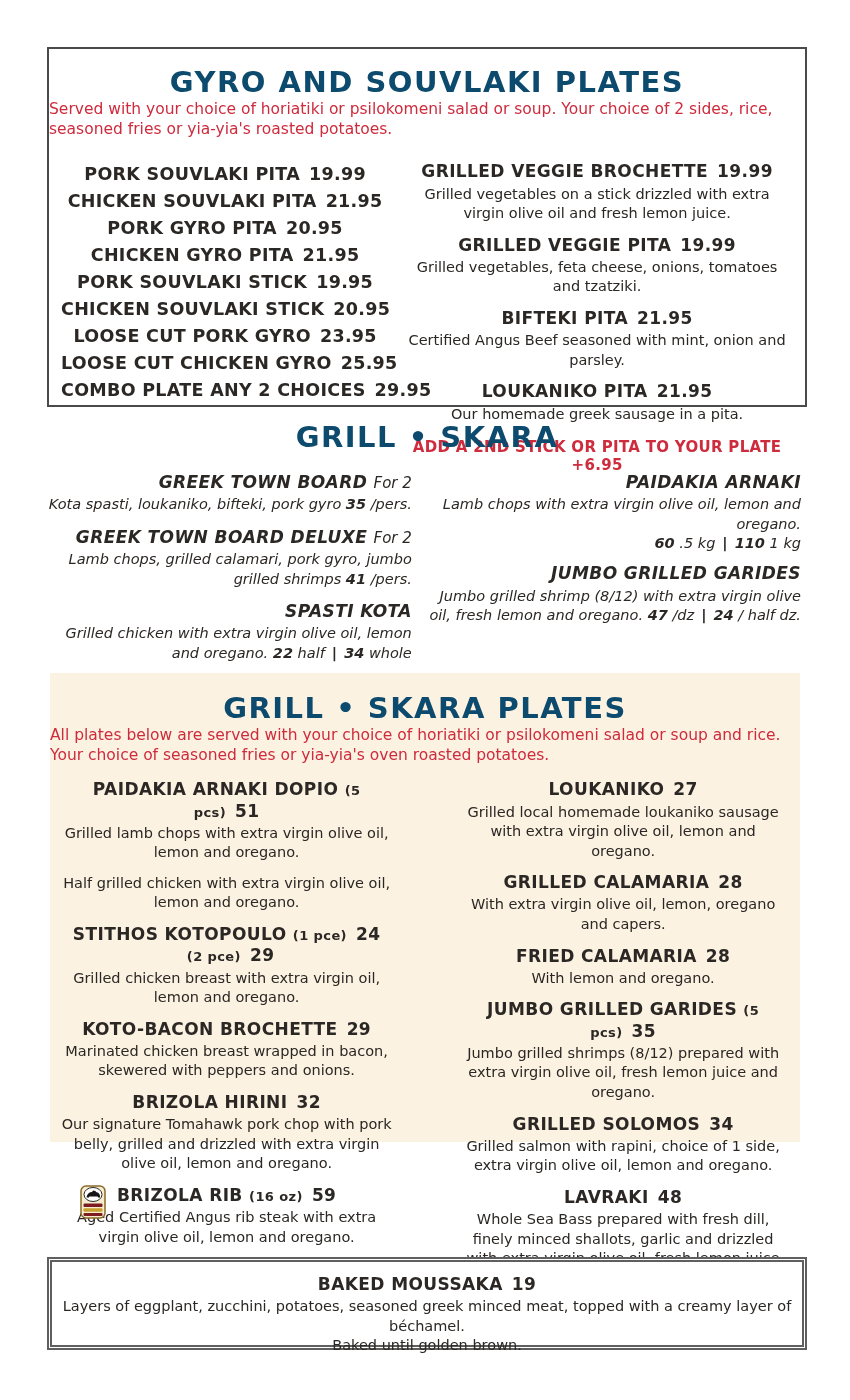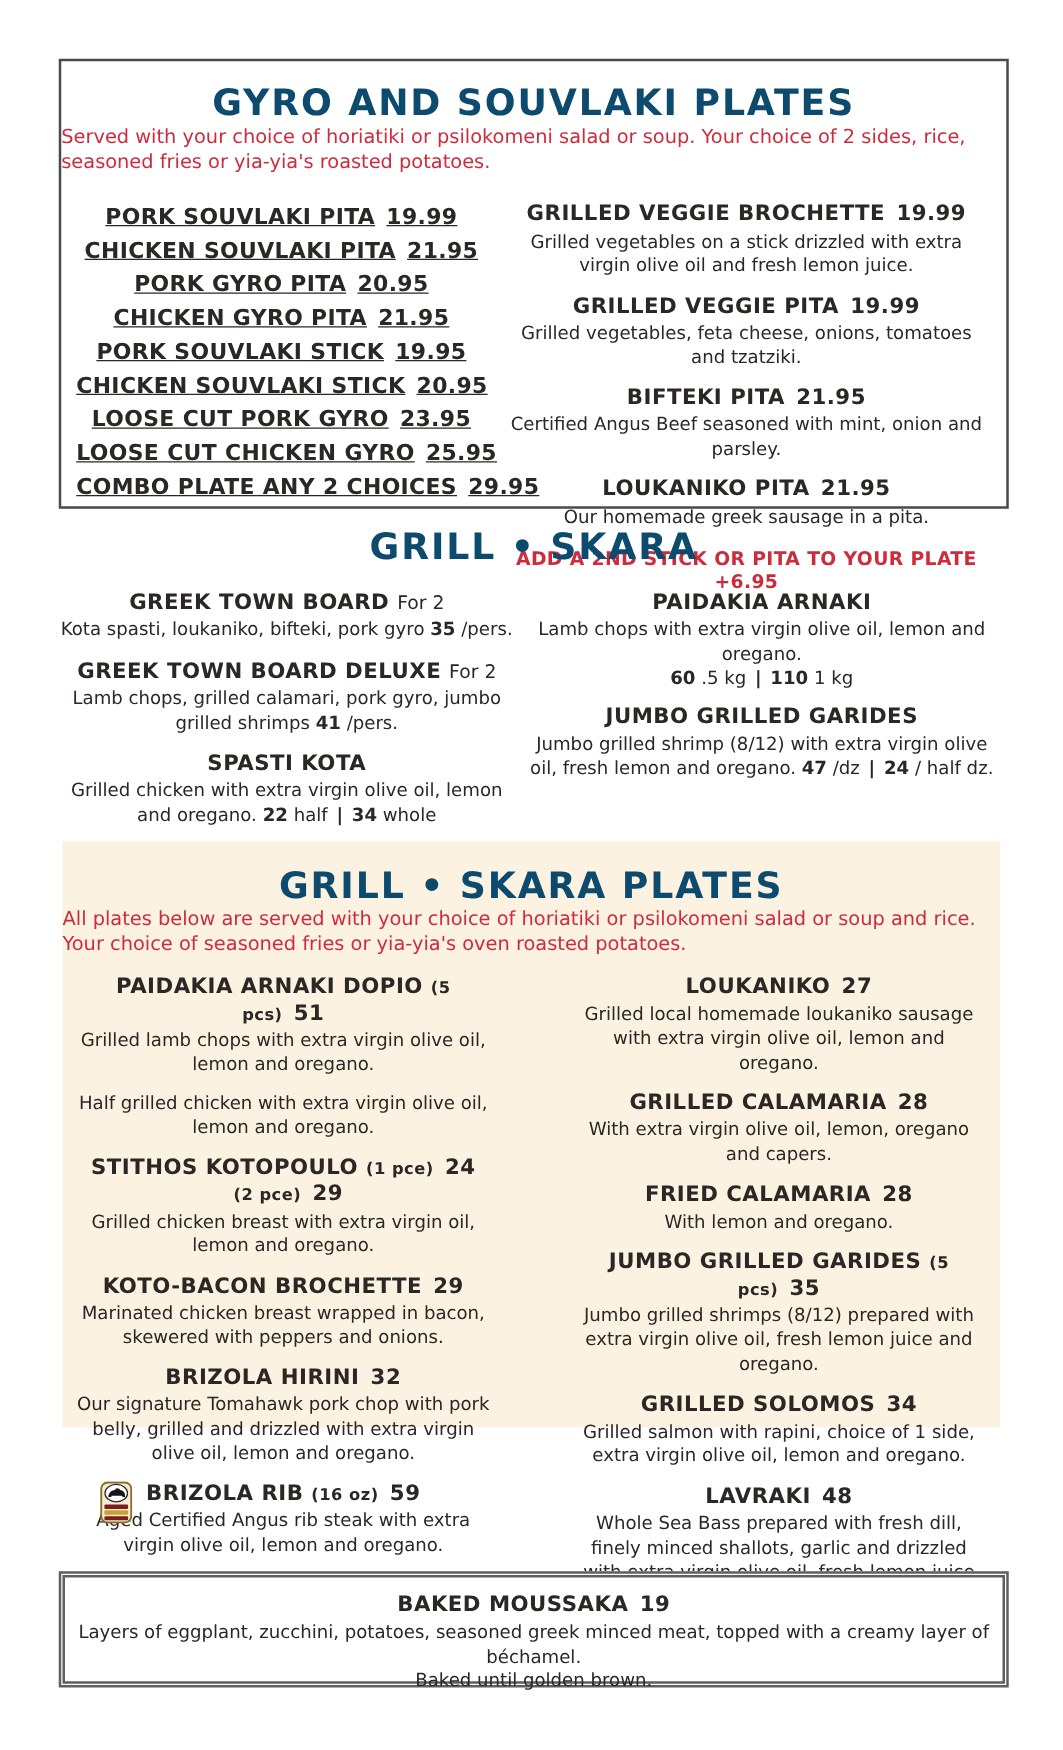--- a/index.html
+++ b/index.html
@@ -11,38 +11,38 @@
   .sec-title { text-align:center; font-weight:bold; font-size:29px; letter-spacing:1.5px; color:#0c4a6e; }
   .sec-sub { color:#ce2b3d; font-size:15.5px; line-height:1.3; }
   .red-note { text-align:center; color:#ce2b3d; font-weight:bold; font-size:15px; letter-spacing:.3px; }
 
   
   #gyro-box {
     position:absolute; left:47px; top:47px; width:760px; height:360px;
     border:2px solid #4a4a4a; background:#fff; padding-top:16px;
   }
   #gyro-cols { display:flex; margin-top:22px; }
-  #gyro-left { width:45%; padding-left:12px;text-decoration:underline; }
+  #gyro-left { width:45%; padding-left:12px; }
   #gyro-right { width:55%; padding:0 14px; }
   .s-item { text-align:center; font-size:17.5px; font-weight:bold; line-height:27px; letter-spacing:.3px; white-space:nowrap; }
   .d-item { text-align:center; margin-bottom:11px; }
   .item-head { font-size:17px; font-weight:bold; letter-spacing:.4px; line-height:1.25; }
   .qual { font-size:13px; font-weight:bold; }
   .price { font-weight:bold; margin-left:9px; }
   .suffix { font-weight:normal; font-size:15px; letter-spacing:0; }
   .desc { font-size:14.5px; line-height:1.35; margin-top:2px; }
   .p { font-weight:bold; }
   .bar { margin:0 7px; font-weight:bold; }
 
   
   #grill-skara { position:absolute; left:47px; top:420px; width:760px; }
   #grill-cols { display:flex; margin-top:18px; }
   #grill-left { width:48%; }
   #grill-right { width:52%; padding:0 6px; }
-  .g-item { text-align:center; margin-bottom:12px; }
+  .g-item { text-align:right; margin-bottom:12px;font-style:italic; }
   .price-line { font-size:14.5px; margin-top:1px; }
 
   
   #plates-panel {
     position:absolute; left:50px; top:673px; width:750px; height:469px;
     background:#fbf2e2; padding-top:18px;
   }
   #plates-cols { display:flex; margin-top:14px;gap:43px; }
   #plates-left { width:50%; padding:0 10px; }
   #plates-right { width:50%; padding:0 14px; }

